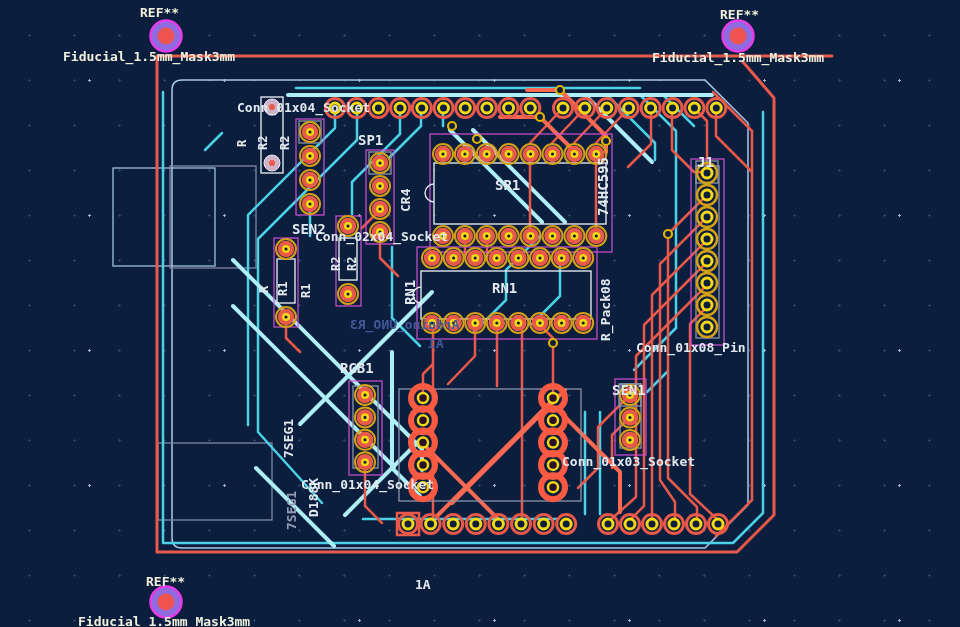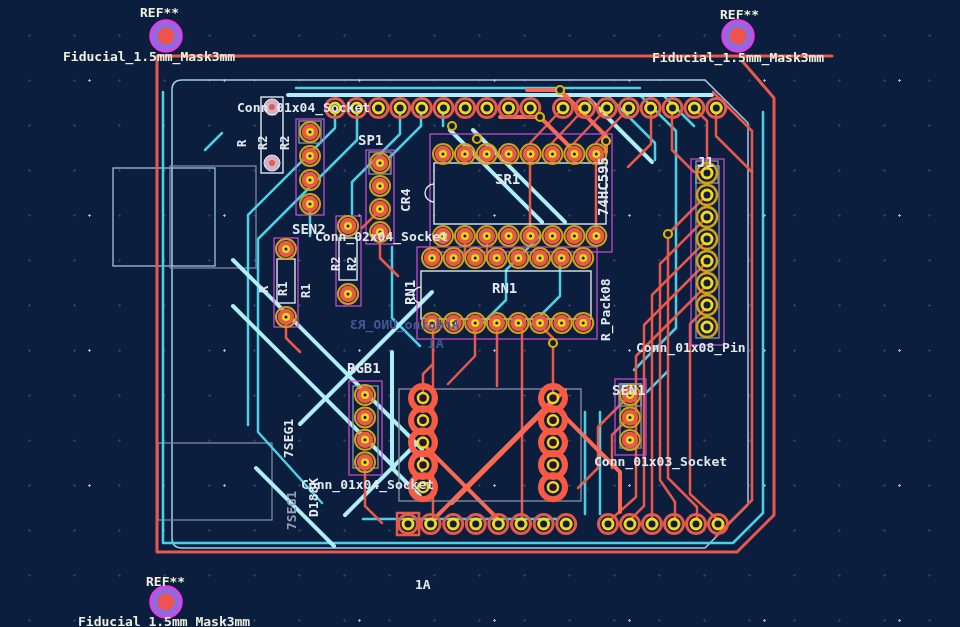--- a/index.html
+++ b/index.html
@@ -313,45 +313,45 @@
 <div class="lbl fid" style="left:146px;top:575px">REF**</div>
 <div class="lbl fid" style="left:78px;top:615px">Fiducial_1.5mm_Mask3mm</div>
 
 <div class="lbl" style="left:237px;top:101px">Conn_01x04_Socket</div>
 <div class="lbl v sm" style="left:236px;top:147px">R</div>
 <div class="lbl v sm" style="left:257px;top:150px">R2</div>
 <div class="lbl v sm" style="left:279px;top:150px">R2</div>
 
 <div class="lbl big" style="left:358px;top:134px">SP1</div>
 <div class="lbl v" style="left:399px;top:212px">CR4</div>
-<div class="lbl big" style="left:495px;top:173px">SR1</div>
+<div class="lbl big" style="left:495px;top:179px">SR1</div>
 <div class="lbl v big" style="left:597px;top:216px">74HC595</div>
 
 <div class="lbl big" style="left:292px;top:223px">SEN2</div>
 <div class="lbl" style="left:315px;top:230px">Conn_02x04_Socket</div>
 
 <div class="lbl v sm" style="left:258px;top:293px">R</div>
 <div class="lbl v sm" style="left:277px;top:296px">R1</div>
 <div class="lbl v sm" style="left:300px;top:298px">R1</div>
 <div class="lbl v sm" style="left:330px;top:271px">R2</div>
 <div class="lbl v sm" style="left:346px;top:271px">R2</div>
 
 <div class="lbl v big" style="left:404px;top:305px">RN1</div>
 <div class="lbl big" style="left:492px;top:282px">RN1</div>
 <div class="lbl v" style="left:599px;top:341px">R_Pack08</div>
 
 <div class="lbl blue m" style="left:350px;top:318px">Arduino_UNO_R3</div>
 <div class="lbl blue m" style="left:428px;top:337px">A1</div>
 
-<div class="lbl big" style="left:347px;top:362px">RGB1</div>
+<div class="lbl big" style="left:340px;top:362px">RGB1</div>
 <div class="lbl big" style="left:612px;top:384px">SEN1</div>
 
 <div class="lbl v" style="left:282px;top:458px">7SEG1</div>
 <div class="lbl v" style="left:307px;top:517px">D188K</div>
 <div class="lbl v gray" style="left:285px;top:530px">7SEG1</div>
 
 <div class="lbl" style="left:301px;top:478px">Conn_01x04_Socket</div>
-<div class="lbl" style="left:594px;top:455px">Conn_01x03_Socket</div>
+<div class="lbl" style="left:562px;top:455px">Conn_01x03_Socket</div>
 <div class="lbl" style="left:636px;top:341px">Conn_01x08_Pin</div>
 <div class="lbl big" style="left:697px;top:156px">J1</div>
 <div class="lbl" style="left:415px;top:578px">1A</div>
 
 </div>
 
 </body></html>

